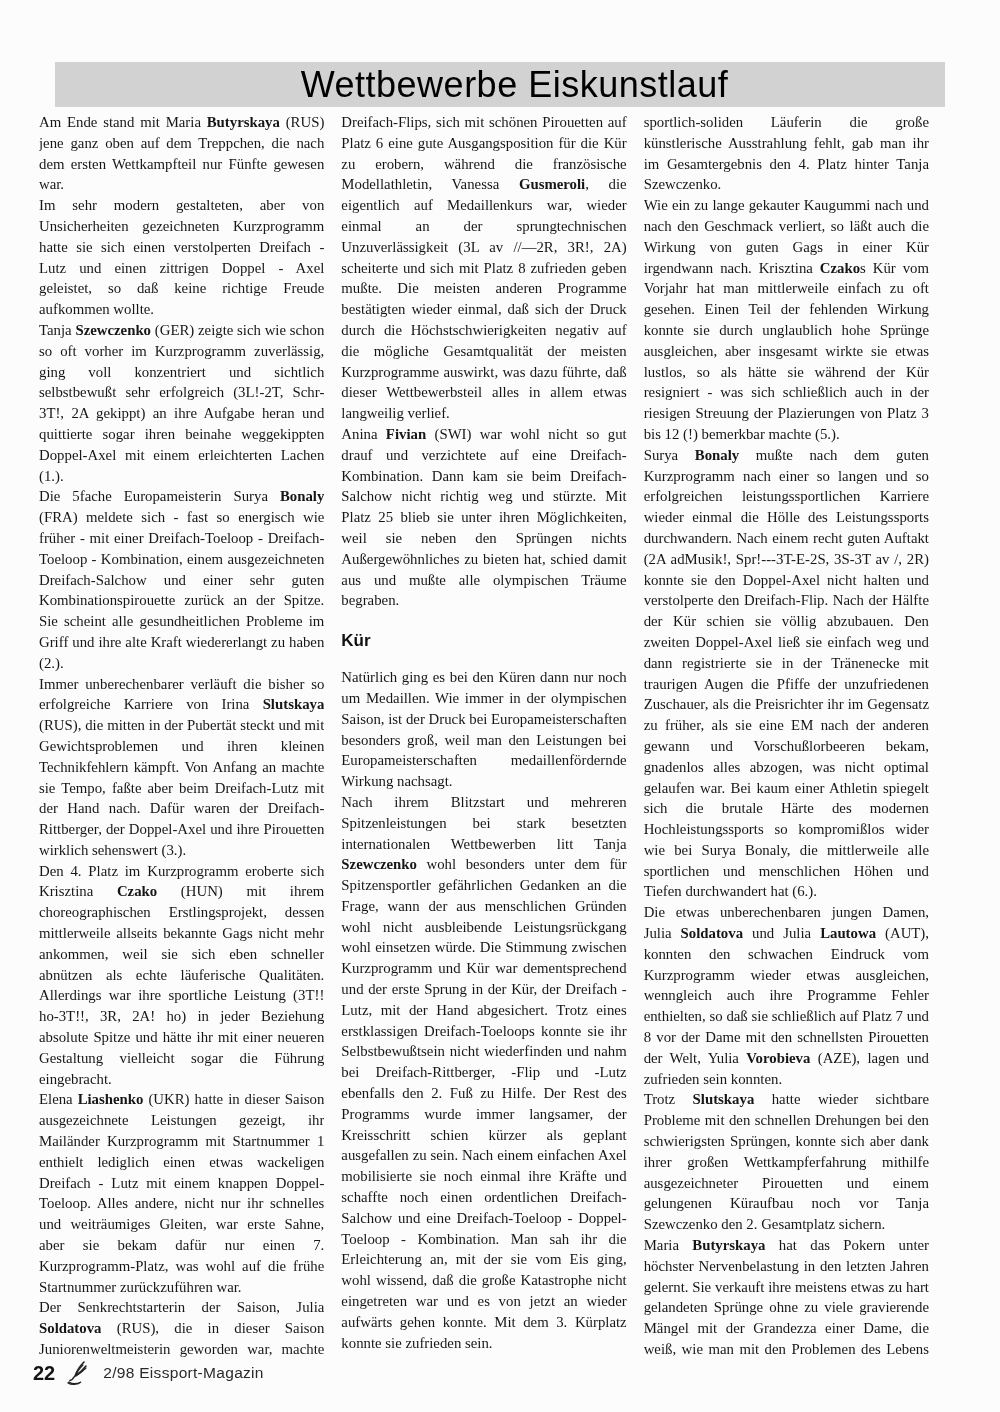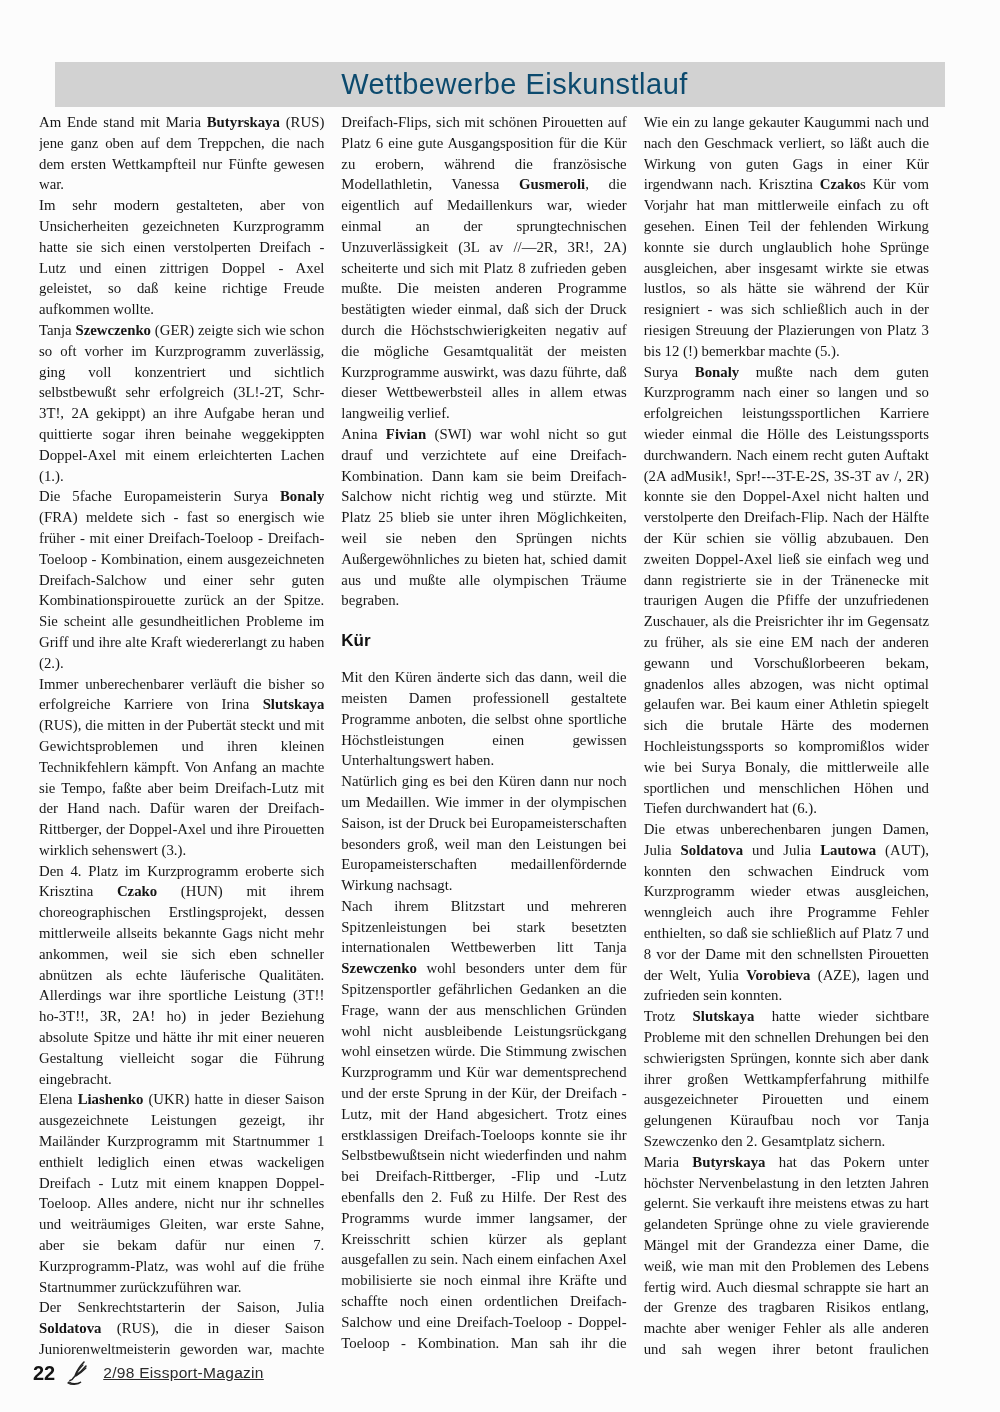--- a/index.html
+++ b/index.html
@@ -12,21 +12,21 @@
     font-family:"Liberation Serif", serif;
     color:#161616;
   }
   .header-bar{
     position:absolute;left:55px;top:62px;width:890px;height:45px;
     background:#d2d2d2;
     display:flex;align-items:center;justify-content:center;
   }
   .header-bar .title{
     font-family:"Liberation Sans", sans-serif;
-    font-size:29px;font-weight:500;color:#0c4a6e;letter-spacing:.5px;margin-left:29px;
+    font-size:36px;font-weight:500;color:#000000;letter-spacing:.5px;margin-left:29px;
   }
   .columns{
     position:absolute;left:39px;top:112px;width:890px;height:1246px;
     display:flex;gap:17px;
   }
   .col{
     flex:1 1 0;min-width:0;overflow:hidden;
     font-size:14.8px;line-height:20.8px;text-align:justify;
   }
   .para{margin:0;}
@@ -36,21 +36,21 @@
     font-size:17px;font-weight:bold;color:#111;
     margin:20px 0 16px 0;line-height:20px;text-align:left;
   }
   .footer{
     position:absolute;left:33px;top:1356px;height:34px;
     display:flex;align-items:center;gap:9px;
     font-family:"Liberation Sans", sans-serif;
   }
   .page-number{font-size:20px;font-weight:bold;color:#151515;}
   .logo{width:30px;height:30px;display:inline-block;}
-  .issue{font-size:15.5px;color:#2a2a2a;letter-spacing:.3px;text-decoration:underline;}
+  .issue{font-size:15.5px;color:#2a2a2a;letter-spacing:.3px;}
 </style>
 </head>
 <body>
 
 <div class="page">
 
   <div class="header-bar">
     <span class="title">Wettbewerbe Eiskunstlauf</span>
   </div>
 
@@ -62,25 +62,25 @@
         <p class="para"><span>Die 5fache Europameisterin Surya </span><b>Bonaly</b><span> (FRA) meldete sich - fast so energisch wie früher - mit einer Dreifach-Toeloop - Dreifach-Toeloop - Kombination, einem ausgezeichneten Dreifach-Salchow und einer sehr guten Kombinationspirouette zurück an der Spitze. Sie scheint alle gesundheitlichen Probleme im Griff und ihre alte Kraft wiedererlangt zu haben (2.).</span></p>
         <p class="para"><span>Immer unberechenbarer verläuft die bisher so erfolgreiche Karriere von Irina </span><b>Slutskaya</b><span> (RUS), die mitten in der Pubertät steckt und mit Gewichtsproblemen und ihren kleinen Technikfehlern kämpft. Von Anfang an machte sie Tempo, faßte aber beim Dreifach-Lutz mit der Hand nach. Dafür waren der Dreifach-Rittberger, der Doppel-Axel und ihre Pirouetten wirklich sehenswert (3.).</span></p>
         <p class="para"><span>Den 4. Platz im Kurzprogramm eroberte sich Krisztina </span><b>Czako</b><span> (HUN) mit ihrem choreographischen Erstlingsprojekt, dessen mittlerweile allseits bekannte Gags nicht mehr ankommen, weil sie sich eben schneller abnützen als echte läuferische Qualitäten. Allerdings war ihre sportliche Leistung (3T!! ho-3T!!, 3R, 2A! ho) in jeder Beziehung absolute Spitze und hätte ihr mit einer neueren Gestaltung vielleicht sogar die Führung eingebracht.</span></p>
         <p class="para"><span>Elena </span><b>Liashenko</b><span> (UKR) hatte in dieser Saison ausgezeichnete Leistungen gezeigt, ihr Mailänder Kurzprogramm mit Startnummer 1 enthielt lediglich einen etwas wackeligen Dreifach - Lutz mit einem knappen Doppel-Toeloop. Alles andere, nicht nur ihr schnelles und weiträumiges Gleiten, war erste Sahne, aber sie bekam dafür nur einen 7. Kurzprogramm-Platz, was wohl auf die frühe Startnummer zurückzuführen war.</span></p>
         <p class="para"><span>Der Senkrechtstarterin der Saison, Julia </span><b>Soldatova</b><span> (RUS), die in dieser Saison Juniorenweltmeisterin geworden war, machte wohl die relative Unerfahrenheit einen Strich durch die Rechnung. Ein weitergedrehter Dreifach-Flip und eine harter Sturz auf den Rücken beim Dreifach-Lutz brachten dem temperamentvollen Mädchen einen für russische Verhältnisse enttäuschenden 11. Platz ein.</span></p>
       </div>
     <div class="col">
         <p class="para"><span>Dreifach-Flips, sich mit schönen Pirouetten auf Platz 6 eine gute Ausgangsposition für die Kür zu erobern, während die französische Modellathletin, Vanessa </span><b>Gusmeroli</b><span>, die eigentlich auf Medaillenkurs war, wieder einmal an der sprungtechnischen Unzuverlässigkeit (3L av //—2R, 3R!, 2A) scheiterte und sich mit Platz 8 zufrieden geben mußte. Die meisten anderen Programme bestätigten wieder einmal, daß sich der Druck durch die Höchstschwierigkeiten negativ auf die mögliche Gesamtqualität der meisten Kurzprogramme auswirkt, was dazu führte, daß dieser Wettbewerbsteil alles in allem etwas langweilig verlief.</span></p>
         <p class="para"><span>Anina </span><b>Fivian</b><span> (SWI) war wohl nicht so gut drauf und verzichtete auf eine Dreifach-Kombination. Dann kam sie beim Dreifach-Salchow nicht richtig weg und stürzte. Mit Platz 25 blieb sie unter ihren Möglichkeiten, weil sie neben den Sprüngen nichts Außergewöhnliches zu bieten hat, schied damit aus und mußte alle olympischen Träume begraben.</span></p>
         <h2 class="subhead">Kür</h2>
-        <p class="para"><span>Mit den Küren änderte sich das dann, weil die meisten Damen professionell gestaltete Programme anboten, die selbst ohne sportliche Höchstleistungen einen gewissen Unterhaltungswert haben.</span></p>
         <p class="para"><span>Natürlich ging es bei den Küren dann nur noch um Medaillen. Wie immer in der olympischen Saison, ist der Druck bei Europameisterschaften besonders groß, weil man den Leistungen bei Europameisterschaften medaillenfördernde Wirkung nachsagt.</span></p>
         <p class="para"><span>Nach ihrem Blitzstart und mehreren Spitzenleistungen bei stark besetzten internationalen Wettbewerben litt Tanja </span><b>Szewczenko</b><span> wohl besonders unter dem für Spitzensportler gefährlichen Gedanken an die Frage, wann der aus menschlichen Gründen wohl nicht ausbleibende Leistungsrückgang wohl einsetzen würde. Die Stimmung zwischen Kurzprogramm und Kür war dementsprechend und der erste Sprung in der Kür, der Dreifach - Lutz, mit der Hand abgesichert. Trotz eines erstklassigen Dreifach-Toeloops konnte sie ihr Selbstbewußtsein nicht wiederfinden und nahm bei Dreifach-Rittberger, -Flip und -Lutz ebenfalls den 2. Fuß zu Hilfe. Der Rest des Programms wurde immer langsamer, der Kreisschritt schien kürzer als geplant ausgefallen zu sein. Nach einem einfachen Axel mobilisierte sie noch einmal ihre Kräfte und schaffte noch einen ordentlichen Dreifach-Salchow und eine Dreifach-Toeloop - Doppel-Toeloop - Kombination. Man sah ihr die Erleichterung an, mit der sie vom Eis ging, wohl wissend, daß die große Katastrophe nicht eingetreten war und es von jetzt an wieder aufwärts gehen konnte. Mit dem 3. Kürplatz konnte sie zufrieden sein.</span></p>
       </div>
     <div class="col">
+        <p class="para"><span>sportlich-soliden Läuferin die große künstlerische Ausstrahlung fehlt, gab man ihr im Gesamtergebnis den 4. Platz hinter Tanja Szewczenko.</span></p>
         <p class="para"><span>Wie ein zu lange gekauter Kaugummi nach und nach den Geschmack verliert, so läßt auch die Wirkung von guten Gags in einer Kür irgendwann nach. Krisztina </span><b>Czako</b><span>s Kür vom Vorjahr hat man mittlerweile einfach zu oft gesehen. Einen Teil der fehlenden Wirkung konnte sie durch unglaublich hohe Sprünge ausgleichen, aber insgesamt wirkte sie etwas lustlos, so als hätte sie während der Kür resigniert - was sich schließlich auch in der riesigen Streuung der Plazierungen von Platz 3 bis 12 (!) bemerkbar machte (5.).</span></p>
         <p class="para"><span>Surya </span><b>Bonaly</b><span> mußte nach dem guten Kurzprogramm nach einer so langen und so erfolgreichen leistungssportlichen Karriere wieder einmal die Hölle des Leistungssports durchwandern. Nach einem recht guten Auftakt (2A adMusik!, Spr!---3T-E-2S, 3S-3T av /, 2R) konnte sie den Doppel-Axel nicht halten und verstolperte den Dreifach-Flip. Nach der Hälfte der Kür schien sie völlig abzubauen. Den zweiten Doppel-Axel ließ sie einfach weg und dann registrierte sie in der Tränenecke mit traurigen Augen die Pfiffe der unzufriedenen Zuschauer, als die Preisrichter ihr im Gegensatz zu früher, als sie eine EM nach der anderen gewann und Vorschußlorbeeren bekam, gnadenlos alles abzogen, was nicht optimal gelaufen war. Bei kaum einer Athletin spiegelt sich die brutale Härte des modernen Hochleistungssports so kompromißlos wider wie bei Surya Bonaly, die mittlerweile alle sportlichen und menschlichen Höhen und Tiefen durchwandert hat (6.).</span></p>
         <p class="para"><span>Die etwas unberechenbaren jungen Damen, Julia </span><b>Soldatova</b><span> und Julia </span><b>Lautowa</b><span> (AUT), konnten den schwachen Eindruck vom Kurzprogramm wieder etwas ausgleichen, wenngleich auch ihre Programme Fehler enthielten, so daß sie schließlich auf Platz 7 und 8 vor der Dame mit den schnellsten Pirouetten der Welt, Yulia </span><b>Vorobieva</b><span> (AZE), lagen und zufrieden sein konnten.</span></p>
         <p class="para"><span>Trotz </span><b>Slutskaya</b><span> hatte wieder sichtbare Probleme mit den schnellen Drehungen bei den schwierigsten Sprüngen, konnte sich aber dank ihrer großen Wettkampferfahrung mithilfe ausgezeichneter Pirouetten und einem gelungenen Küraufbau noch vor Tanja Szewczenko den 2. Gesamtplatz sichern.</span></p>
         <p class="para"><span>Maria </span><b>Butyrskaya</b><span> hat das Pokern unter höchster Nervenbelastung in den letzten Jahren gelernt. Sie verkauft ihre meistens etwas zu hart gelandeten Sprünge ohne zu viele gravierende Mängel mit der Grandezza einer Dame, die weiß, wie man mit den Problemen des Lebens fertig wird. Auch diesmal schrappte sie hart an der Grenze des tragbaren Risikos entlang, machte aber weniger Fehler als alle anderen und sah wegen ihrer betont fraulichen Ausstrahlung auch noch richtig gut aus. Der Lohn für ihr langes Durchhalten war der Titel der Europameisterin 1998. □</span></p>
       </div>
   </div>
 
   <div class="footer">
     <span class="page-number">22</span>

